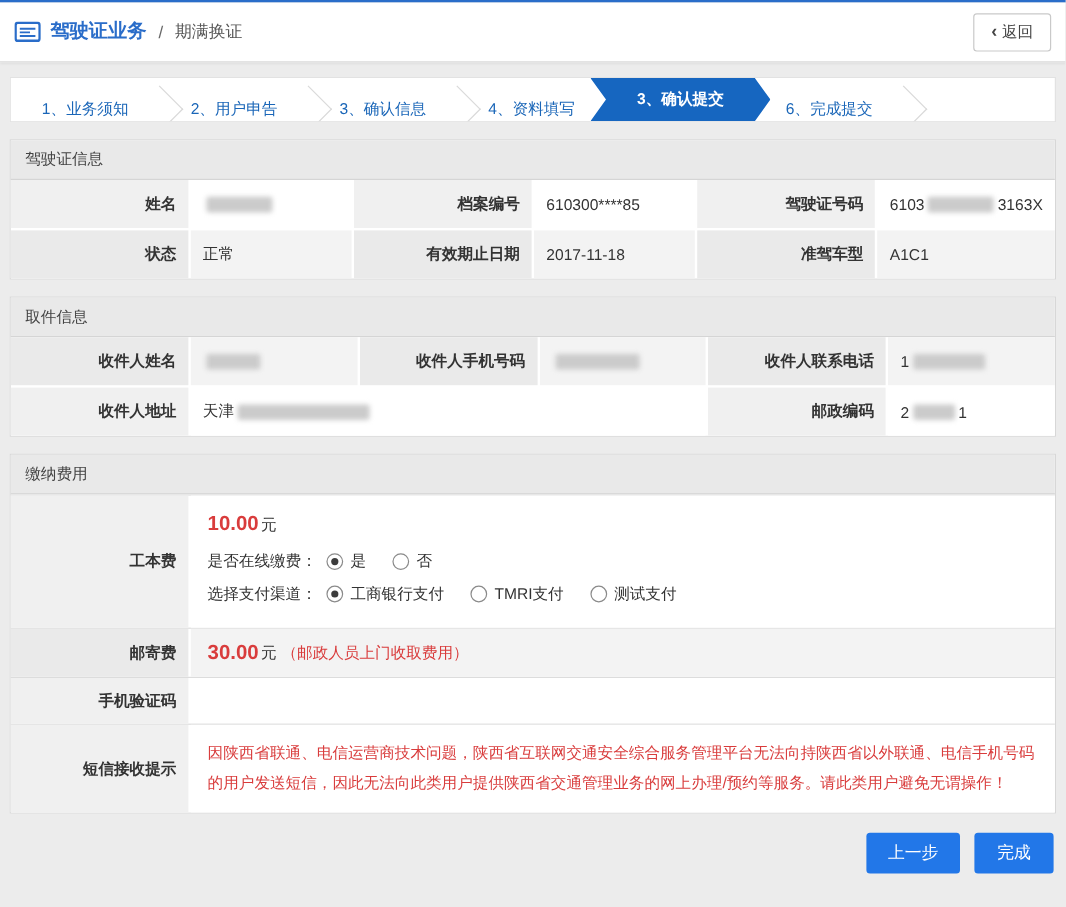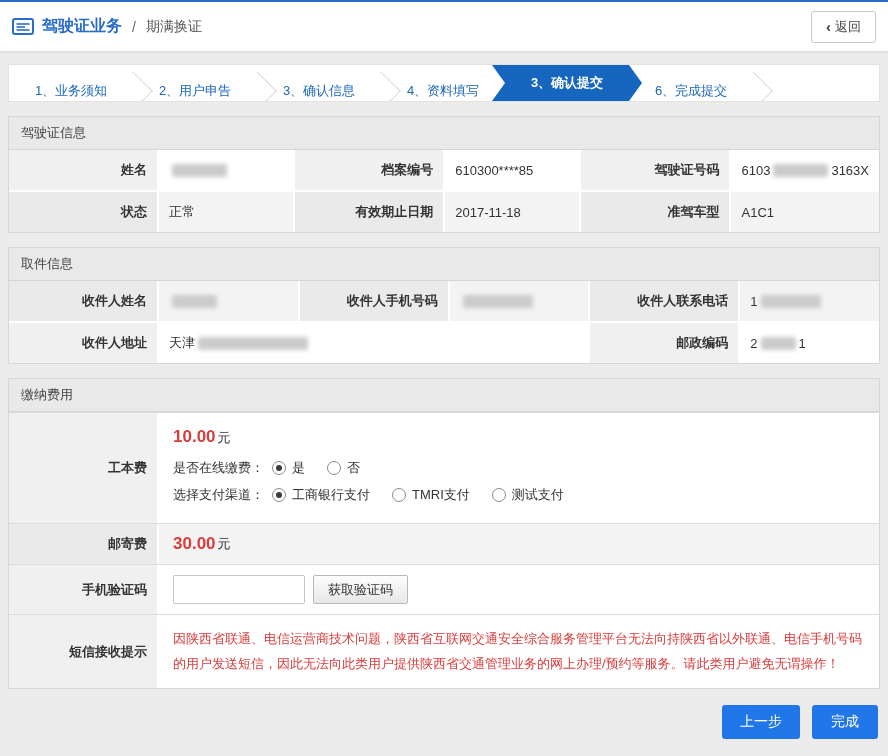--- a/index.html
+++ b/index.html
@@ -259,29 +259,26 @@
         </label>
       </div>
     </div>
   </div>
 
   <div class="prow alt">
     <div class="plabel">邮寄费</div>
     <div class="pcontent vcenter">
       <span class="fee-amount">30.00</span>
         <span class="fee-unit">元</span>
+        <span class="fee-note">（邮政人员上门收取费用）</span>
     </div>
   </div>
 
   <div class="prow">
     <div class="plabel">手机验证码</div>
-    <div class="pcontent vcenter">
-      <input class="code-input" type="text" style="">
-      <button class="code-btn">获取验证码</button>
-    </div>
   </div>
 
   <div class="prow">
     <div class="plabel">短信接收提示</div>
     <div class="pcontent">
       <div class="sms-text">因陕西省联通、电信运营商技术问题，陕西省互联网交通安全综合服务管理平台无法向持陕西省以外联通、电信手机号码的用户发送短信，因此无法向此类用户提供陕西省交通管理业务的网上办理/预约等服务。请此类用户避免无谓操作！</div>
     </div>
   </div>
 </section>
 

